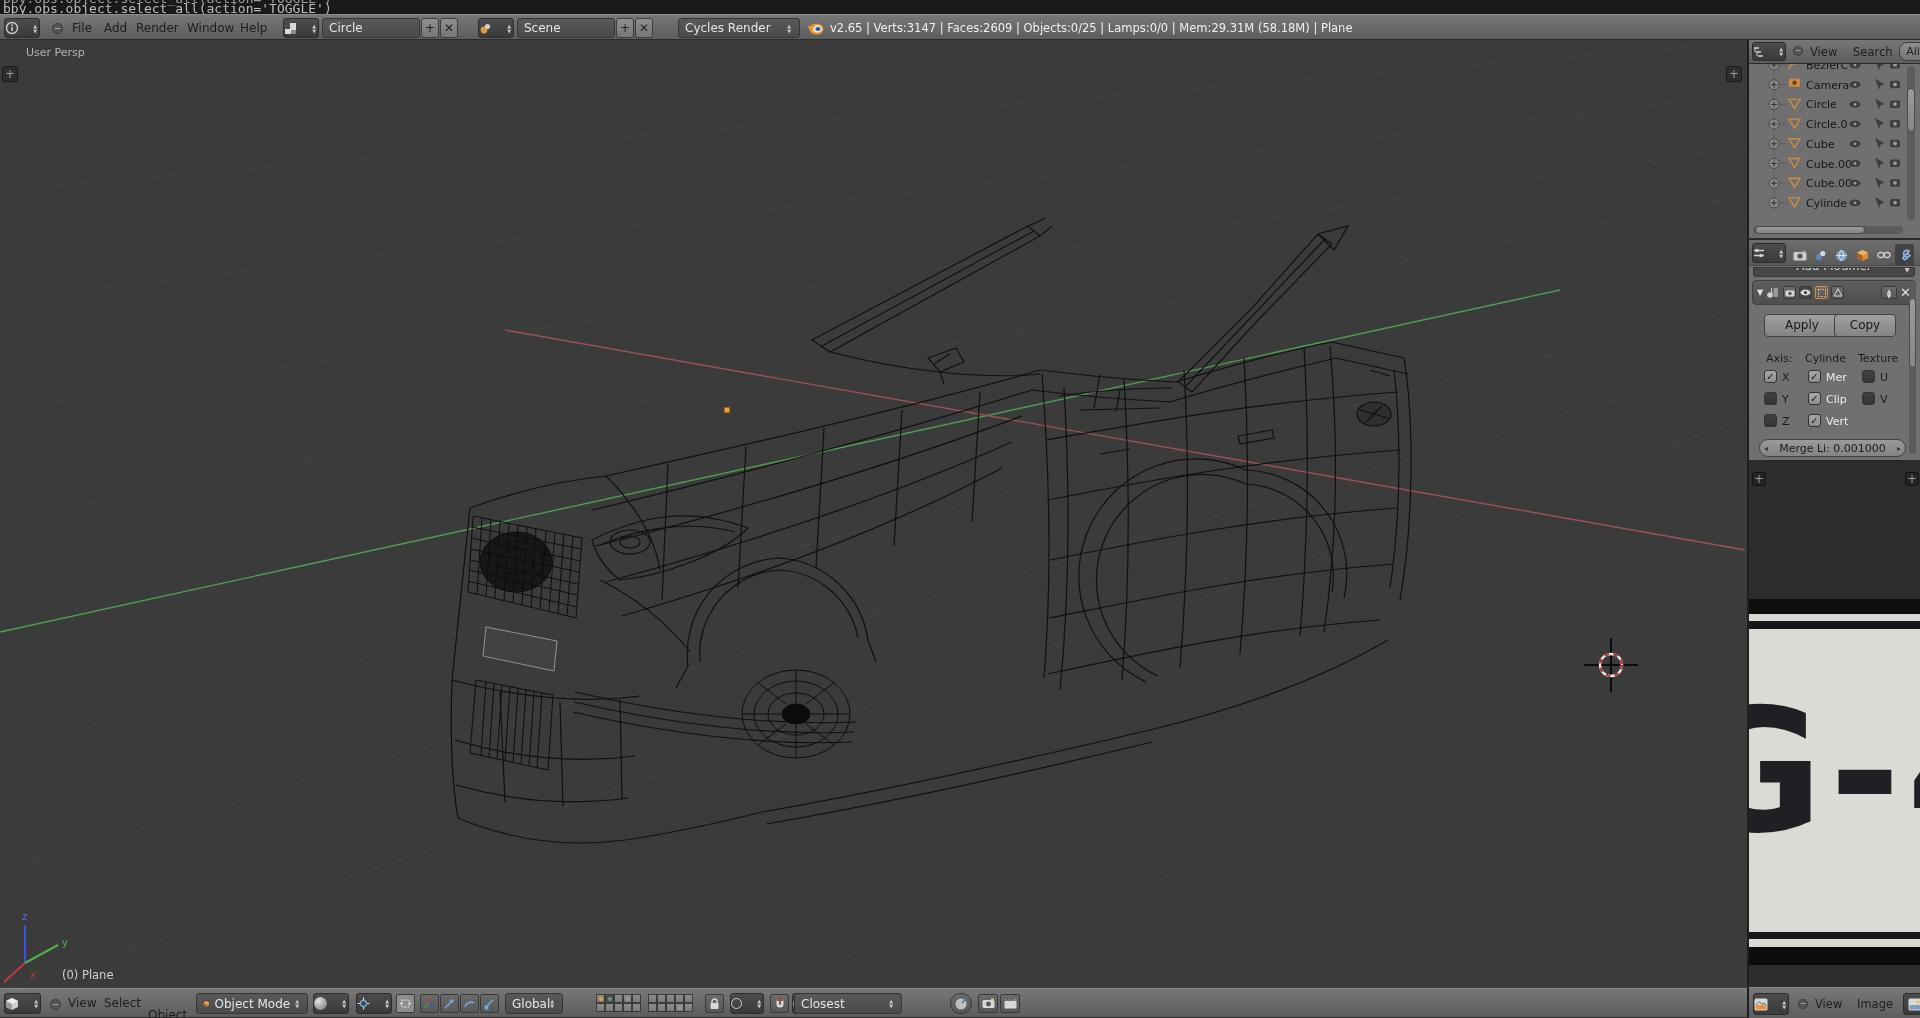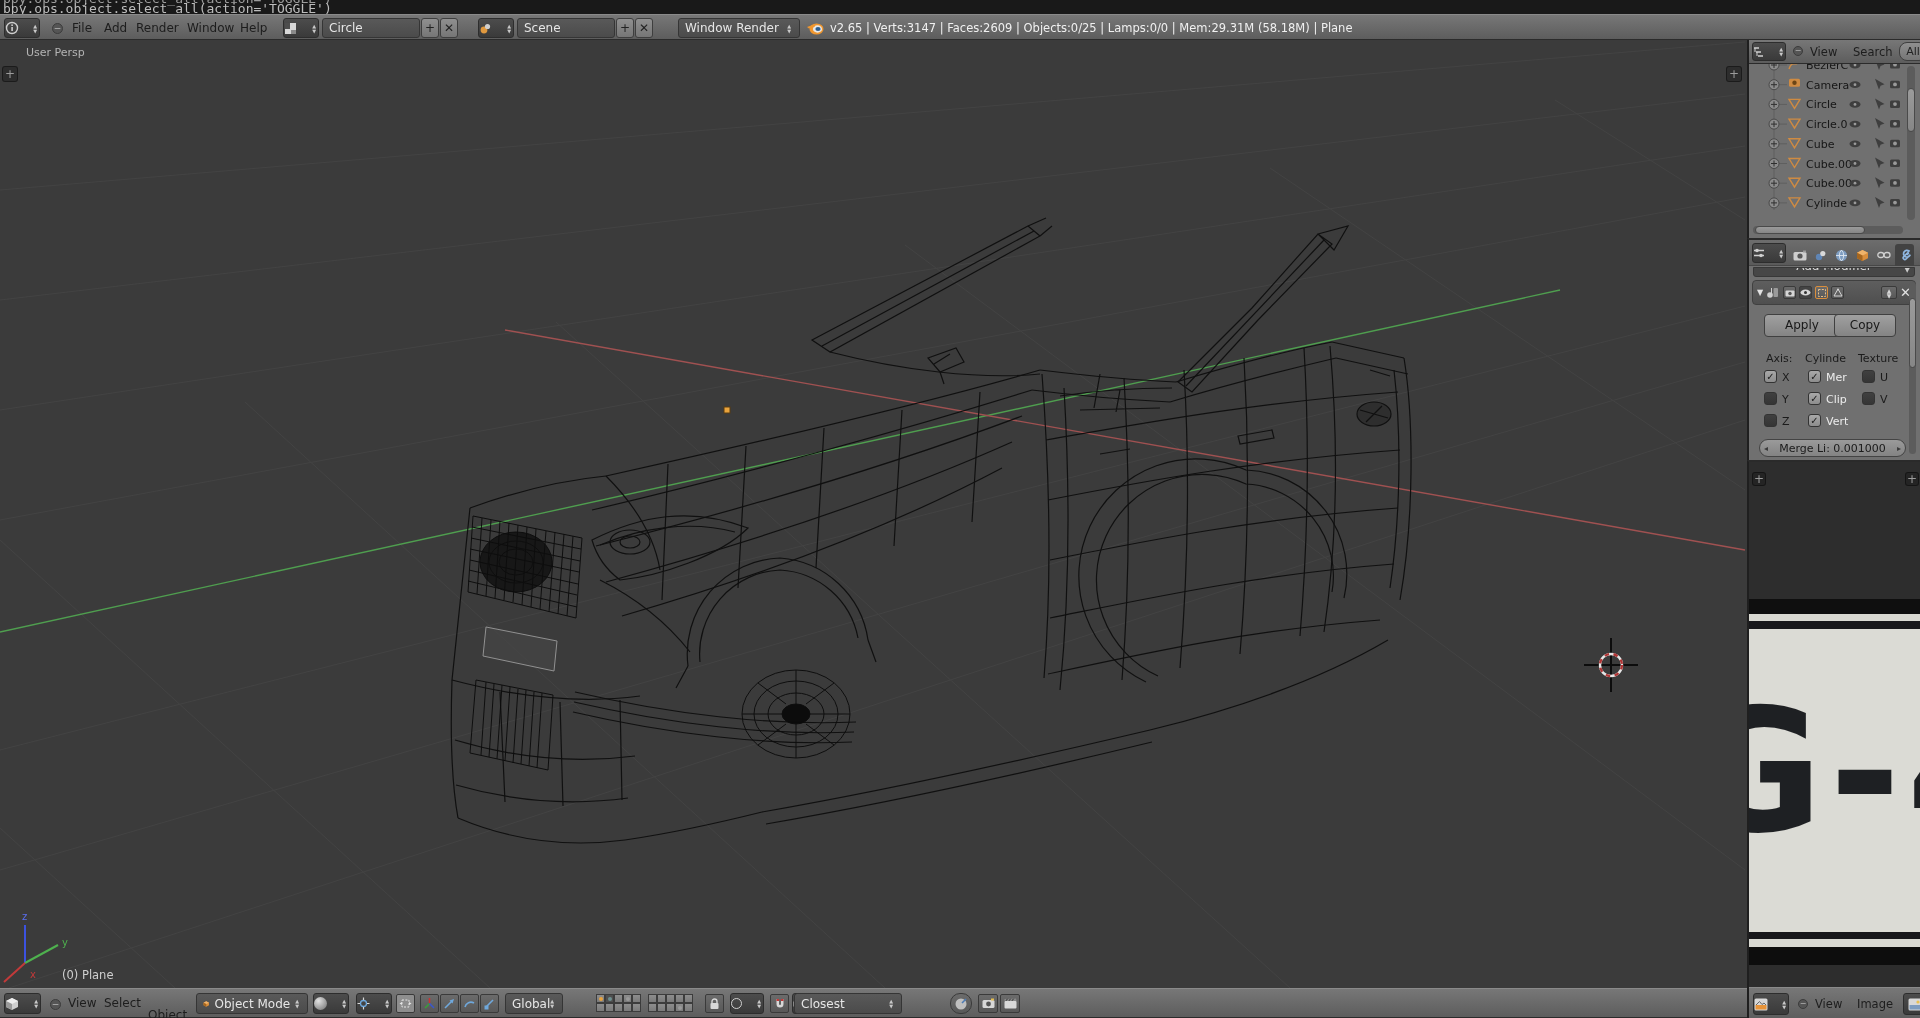--- a/index.html
+++ b/index.html
@@ -111,21 +111,21 @@
         </svg>
       <span class="ud">▲<i style="height:1px"></i>▼</span>
     </div>
     <div class="abs field" style="left:517px;top:3px;width:98px;height:20px;">
         <span>Scene</span>
       </div>
     <div class="abs sqbtn" style="left:616px;top:3px;width:18px;height:20px;line-height:18px;">+</div>
     <div class="abs sqbtn" style="left:635px;top:3px;width:18px;height:20px;line-height:18px;">✕</div>
 
     <div class="abs field" style="left:678px;top:3px;width:122px;height:20px;">
-      <span>Window Render</span>
+      <span>Cycles Render</span>
         <span class="ud">▲<i style="height:1px"></i>▼</span>
     </div>
 
     <svg class="abs" style="left:806px;top:5px;" width="18" height="17" viewBox="0 0 18 17">
       <ellipse cx="10.5" cy="9" rx="7" ry="5.6" fill="#f0972f"></ellipse>
       <ellipse cx="11.5" cy="9" rx="4.6" ry="3.7" fill="#e8e8e8"></ellipse>
       <ellipse cx="12" cy="9" rx="2.6" ry="2.1" fill="#2b5d8f"></ellipse>
       <path d="M1,7 L8,4.5 L9,6.5 L3,8.5 Z" fill="#f0972f"></path>
     </svg>
     <span class="abs" style="left:830px;top:6px;color:#f0f0f0;font-size:11.5px;">v2.65 | Verts:3147 | Faces:2609 | Objects:0/25 | Lamps:0/0 | Mem:29.31M (58.18M) | Plane</span>

